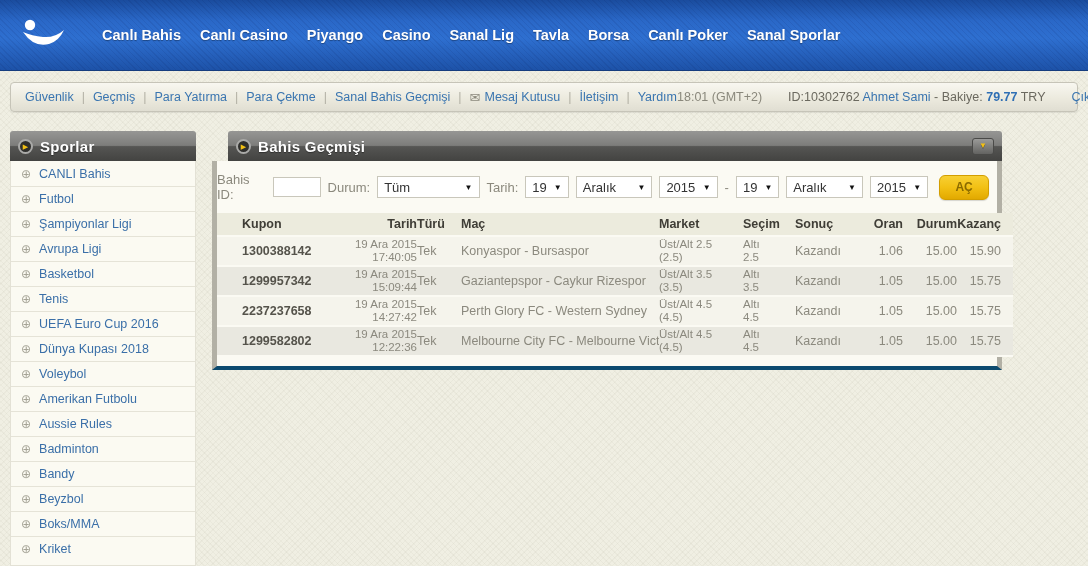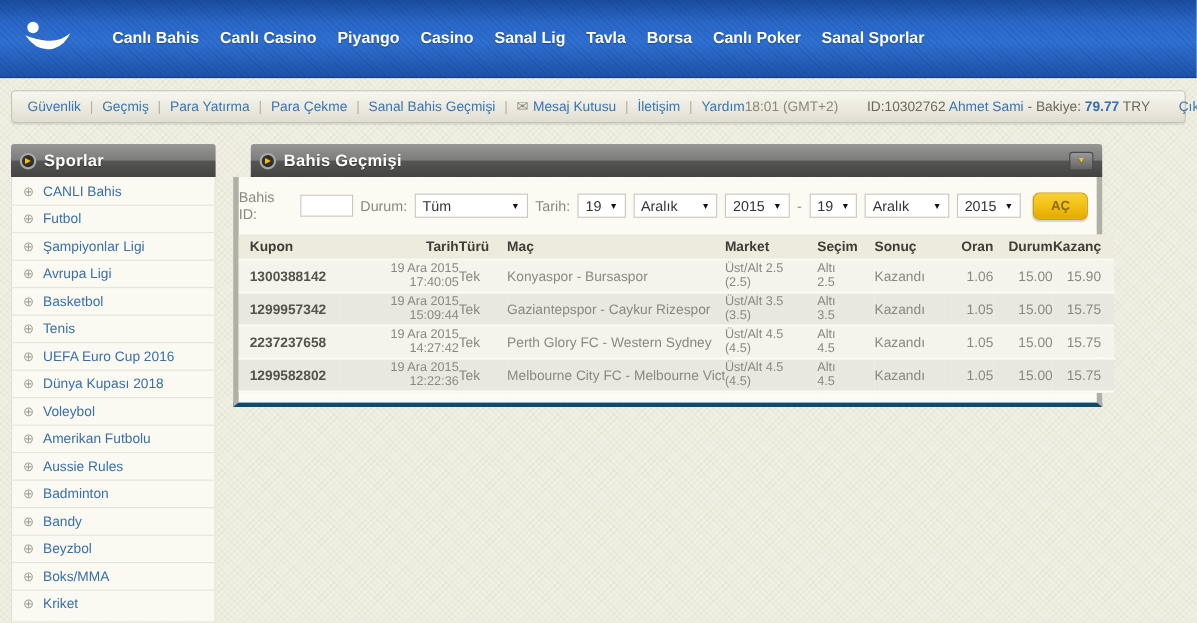--- a/index.html
+++ b/index.html
@@ -120,21 +120,21 @@
 
   
   table { width:100%; border-collapse:separate; border-spacing:0; table-layout:fixed; }
   th {
     background:#ecebdd; height:24px; font-size:12.5px; font-weight:600; color:#3f3d36;
     text-align:left; border-bottom:2px solid #fbfaf3; padding:0;
   }
   td { height:29px; font-size:12.5px; color:#8b897e; border-bottom:2px solid #fbfaf3; padding:1px 0; vertical-align:middle; }
   tbody tr:nth-child(odd)  td { background:#f5f4ec; }
   tbody tr:nth-child(even) td { background:#e9e8e0; }
-  .c-kupon { width:92px;  padding-left:10px; }
+  .c-kupon { width:92px;  padding-left:25px; }
   td.c-kupon { font-weight:bold; color:#55534b; }
   .c-tarih { width:108px; text-align:right; }
   .c-turu  { width:44px; }
   .c-mac   { width:198px; overflow:hidden; white-space:nowrap; }
   .c-market{ width:84px; }
   .c-secim { width:52px; }
   .c-sonuc { width:64px; }
   .c-oran  { width:44px; text-align:right; }
   .c-miktar{ width:54px; text-align:right; }
   .c-kazanc{ width:56px; text-align:right; padding-right:12px; }

